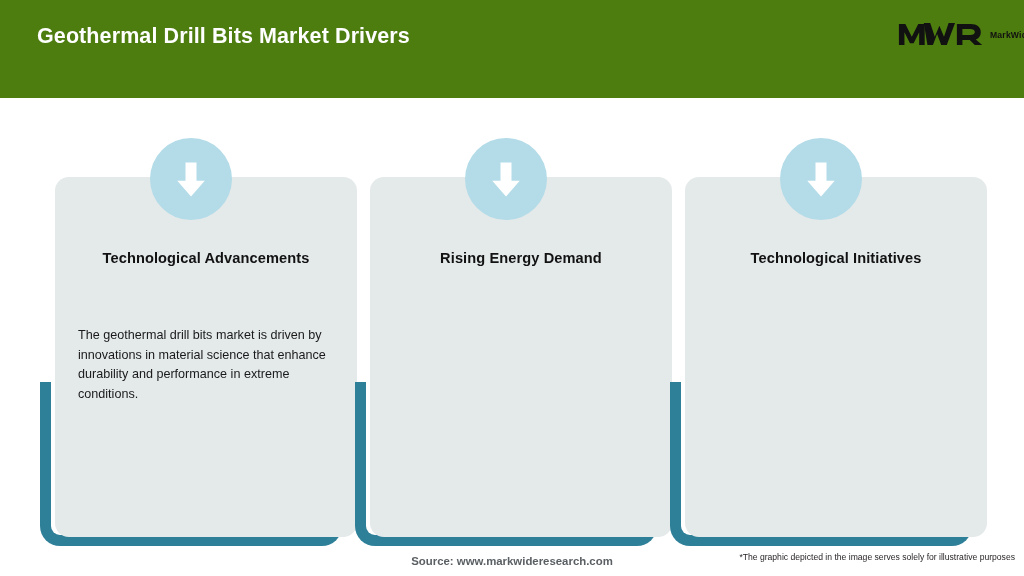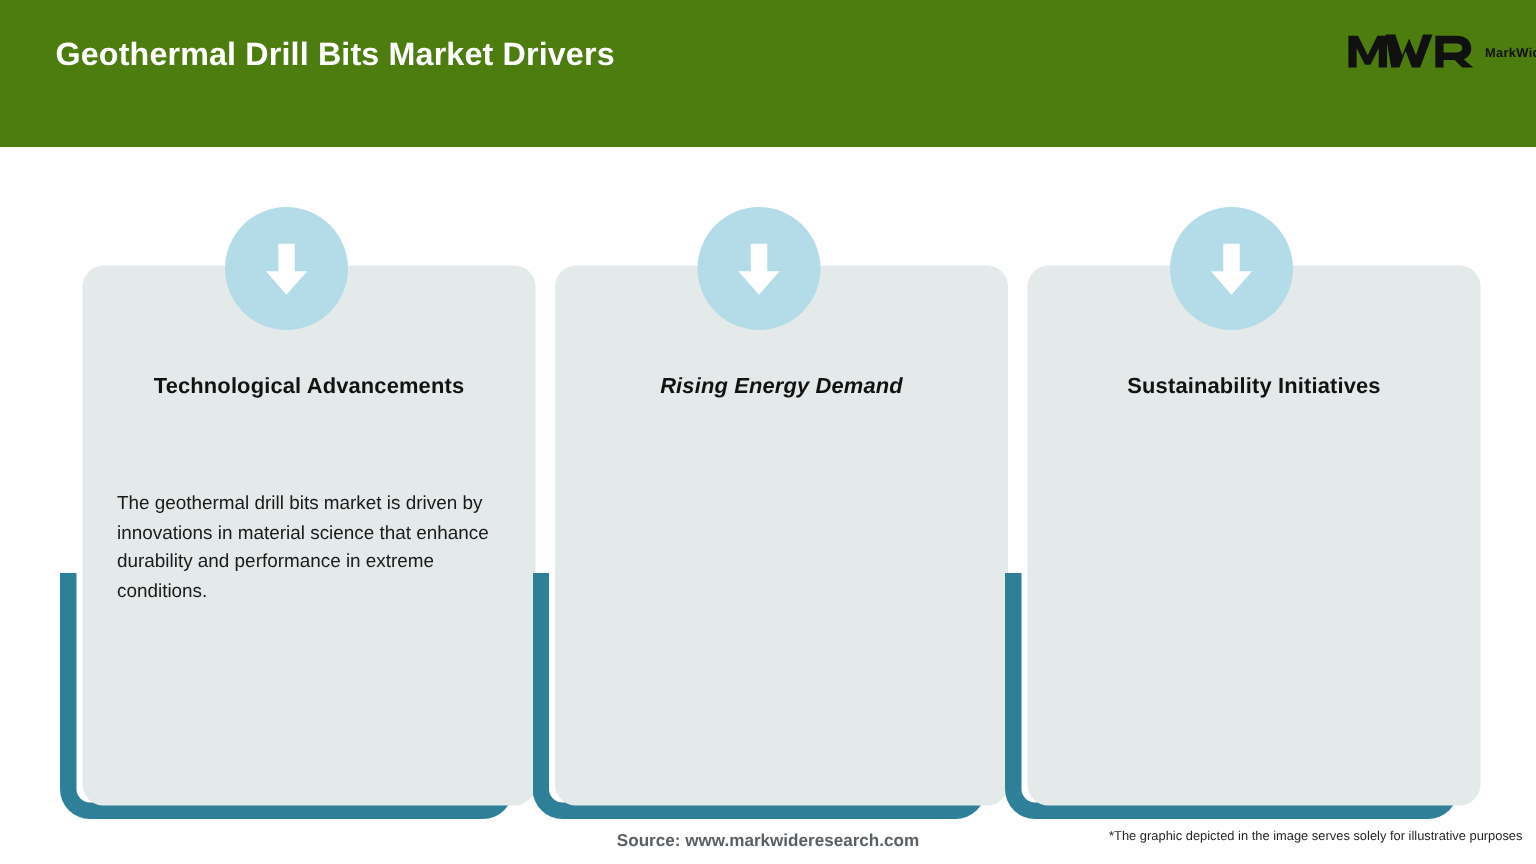--- a/index.html
+++ b/index.html
@@ -81,21 +81,21 @@
     width: 1024px;
     height: 342px;
   }
   .card-wrap {
     position: absolute;
     top: 0;
     width: 330px;
     height: 460px;
   }
   .card-wrap.c1 { left: 40px; }
-  .card-wrap.c2 { left: 355px; font-style: italic; }
+  .card-wrap.c2 { left: 355px; }
   .card-wrap.c3 { left: 670px; }
 
   
   .card-bracket {
     position: absolute;
     left: 0px;
     top: 284px;
     width: 302px;
     height: 164px;
     border-left: 11px solid #2E8099;
@@ -226,21 +226,21 @@
     </div>
 
     <div class="card-wrap c3">
       <div class="card-bracket"></div>
       <div class="card-panel"></div>
       <div class="card-badge">
         <svg viewBox="0 0 48 48" width="44" height="44" aria-hidden="true">
           <path d="M18 6 h12 v20 h9 L24 43 L9 26 h9 Z" fill="#ffffff"></path>
         </svg>
       </div>
-      <div class="card-title">Sustainability Initiatives</div>
+      <div class="card-title">Technological Initiatives</div>
     </div>
 
   </div>
 
   <div class="source-line">Source: www.markwideresearch.com</div>
   <div class="disclaimer">*The graphic depicted in the image serves solely for illustrative purposes</div>
 
 </div>
 
 </body></html>

